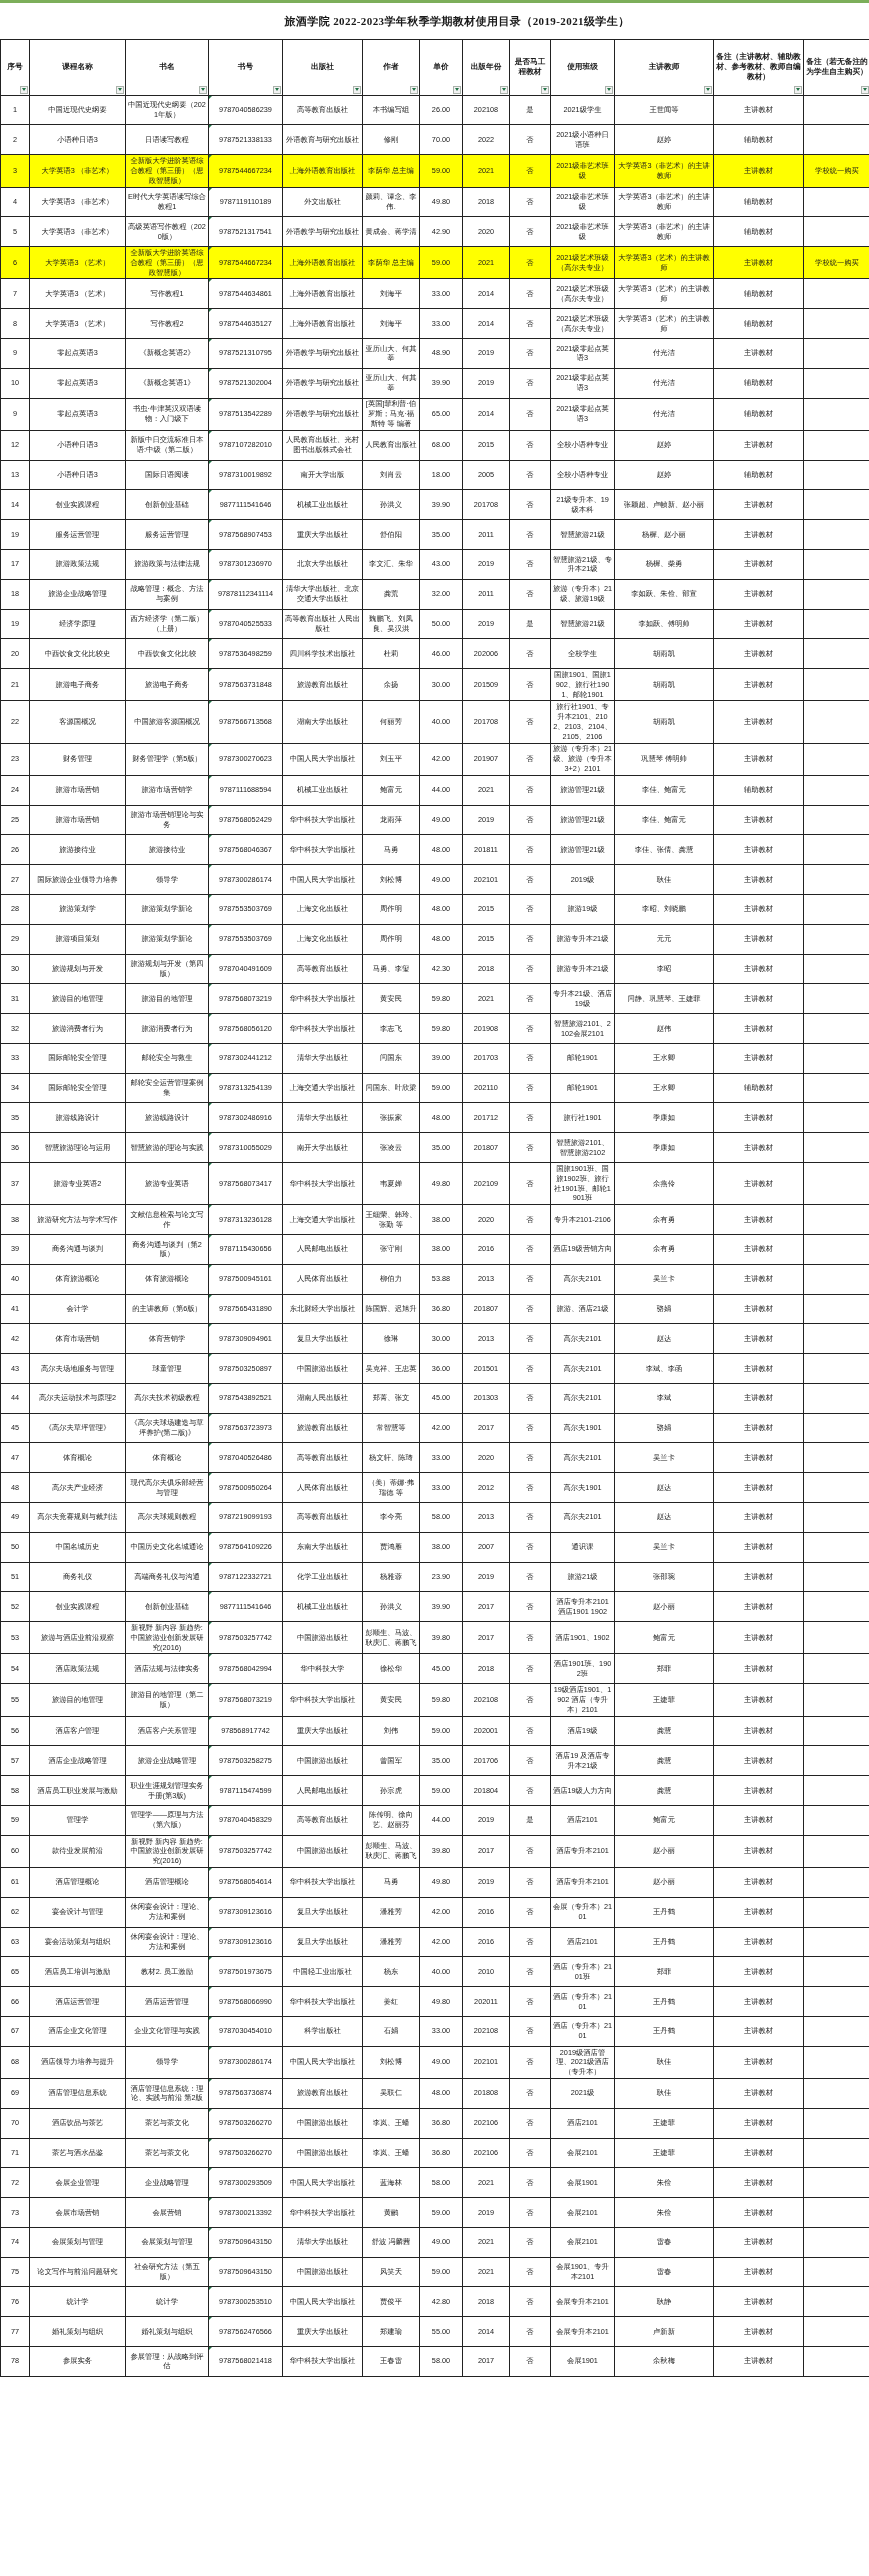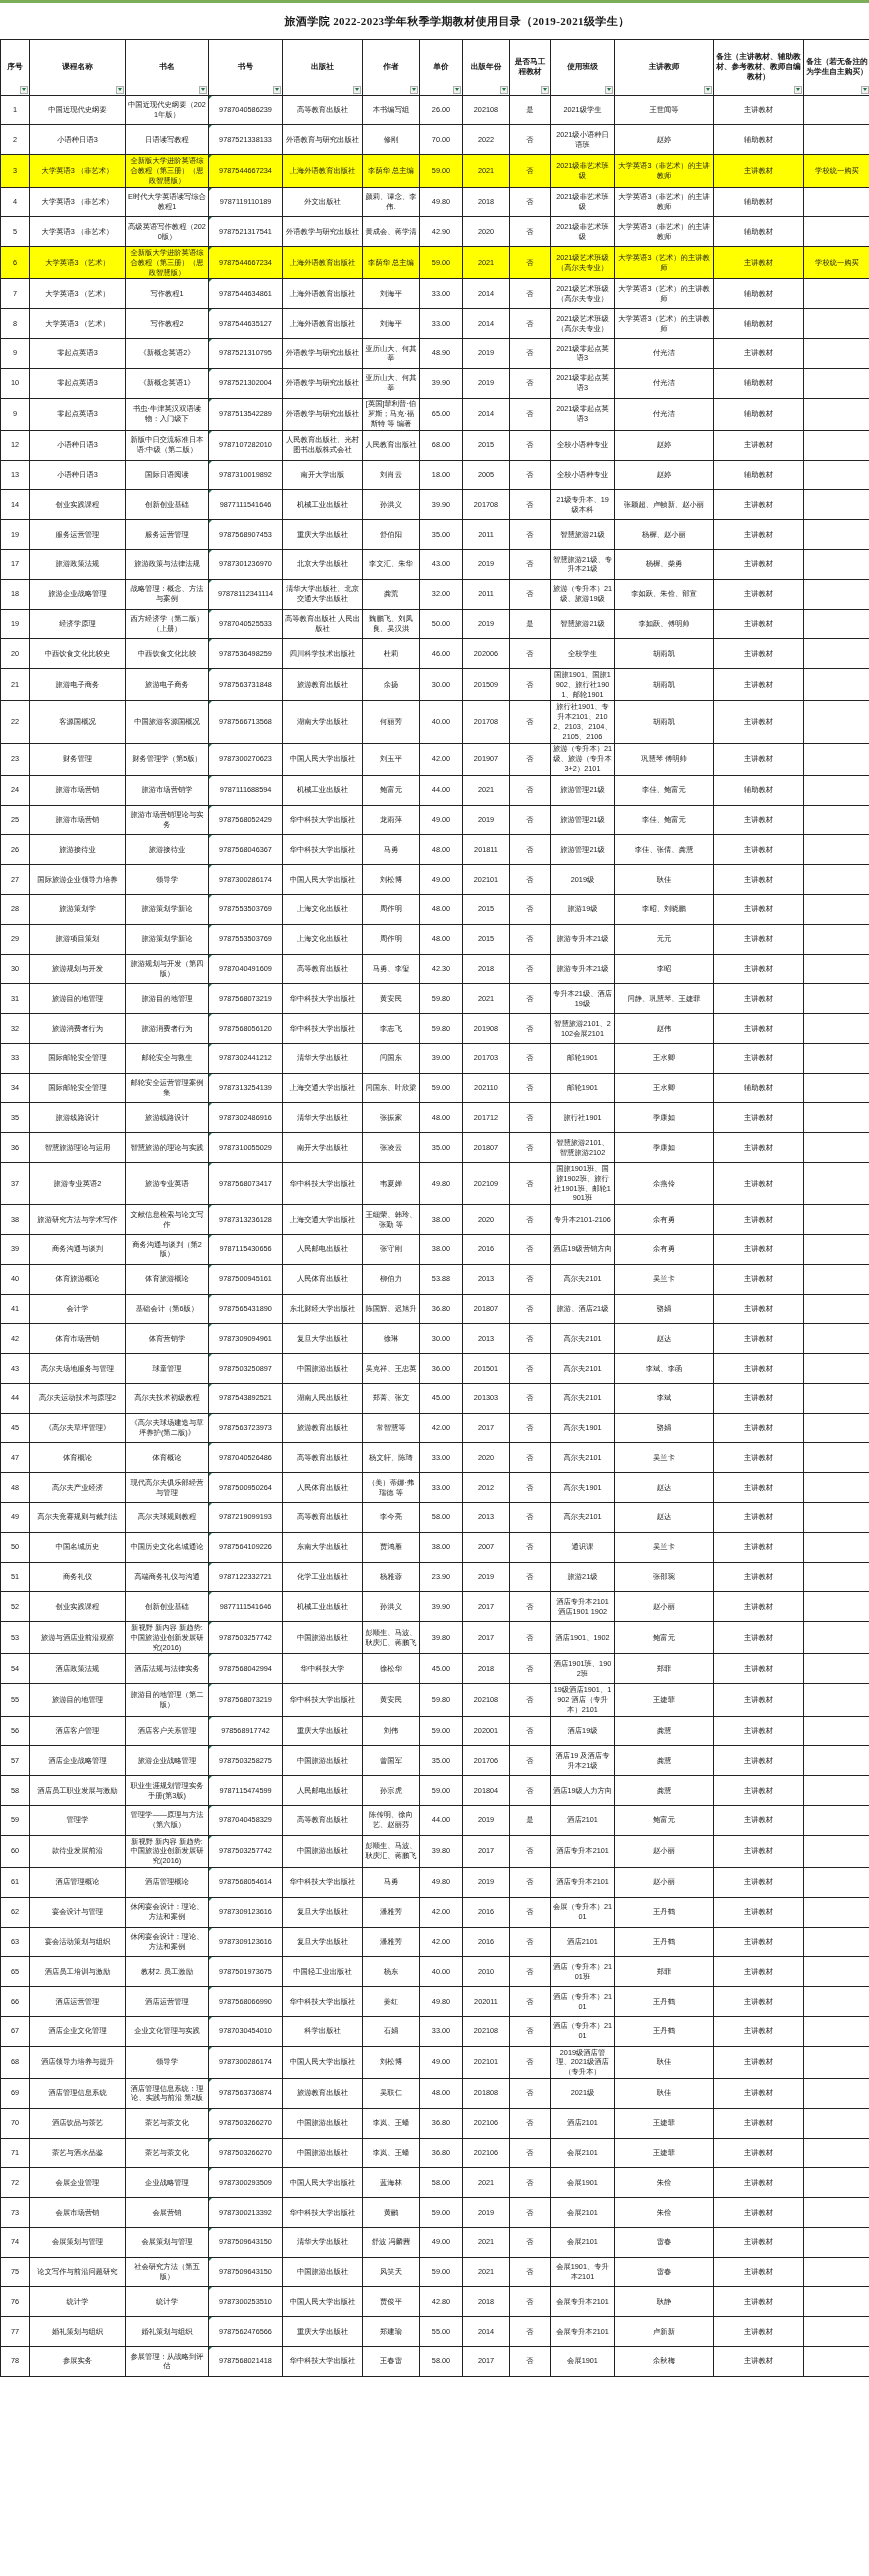--- a/index.html
+++ b/index.html
@@ -698,21 +698,21 @@
     <td>2013</td>
     <td>否</td>
     <td>高尔夫2101</td>
     <td>吴兰卡</td>
     <td>主讲教材</td>
     <td></td>
   </tr>
       <tr>
     <td>41</td>
     <td>会计学</td>
-    <td>基础会计（第6版）</td>
+    <td>的主讲教师（第6版）</td>
     <td>9787565431890</td>
     <td>东北财经大学出版社</td>
     <td>陈国辉、迟旭升</td>
     <td>36.80</td>
     <td>201807</td>
     <td>否</td>
     <td>旅游、酒店21级</td>
     <td>骆娟</td>
     <td>主讲教材</td>
     <td></td>

